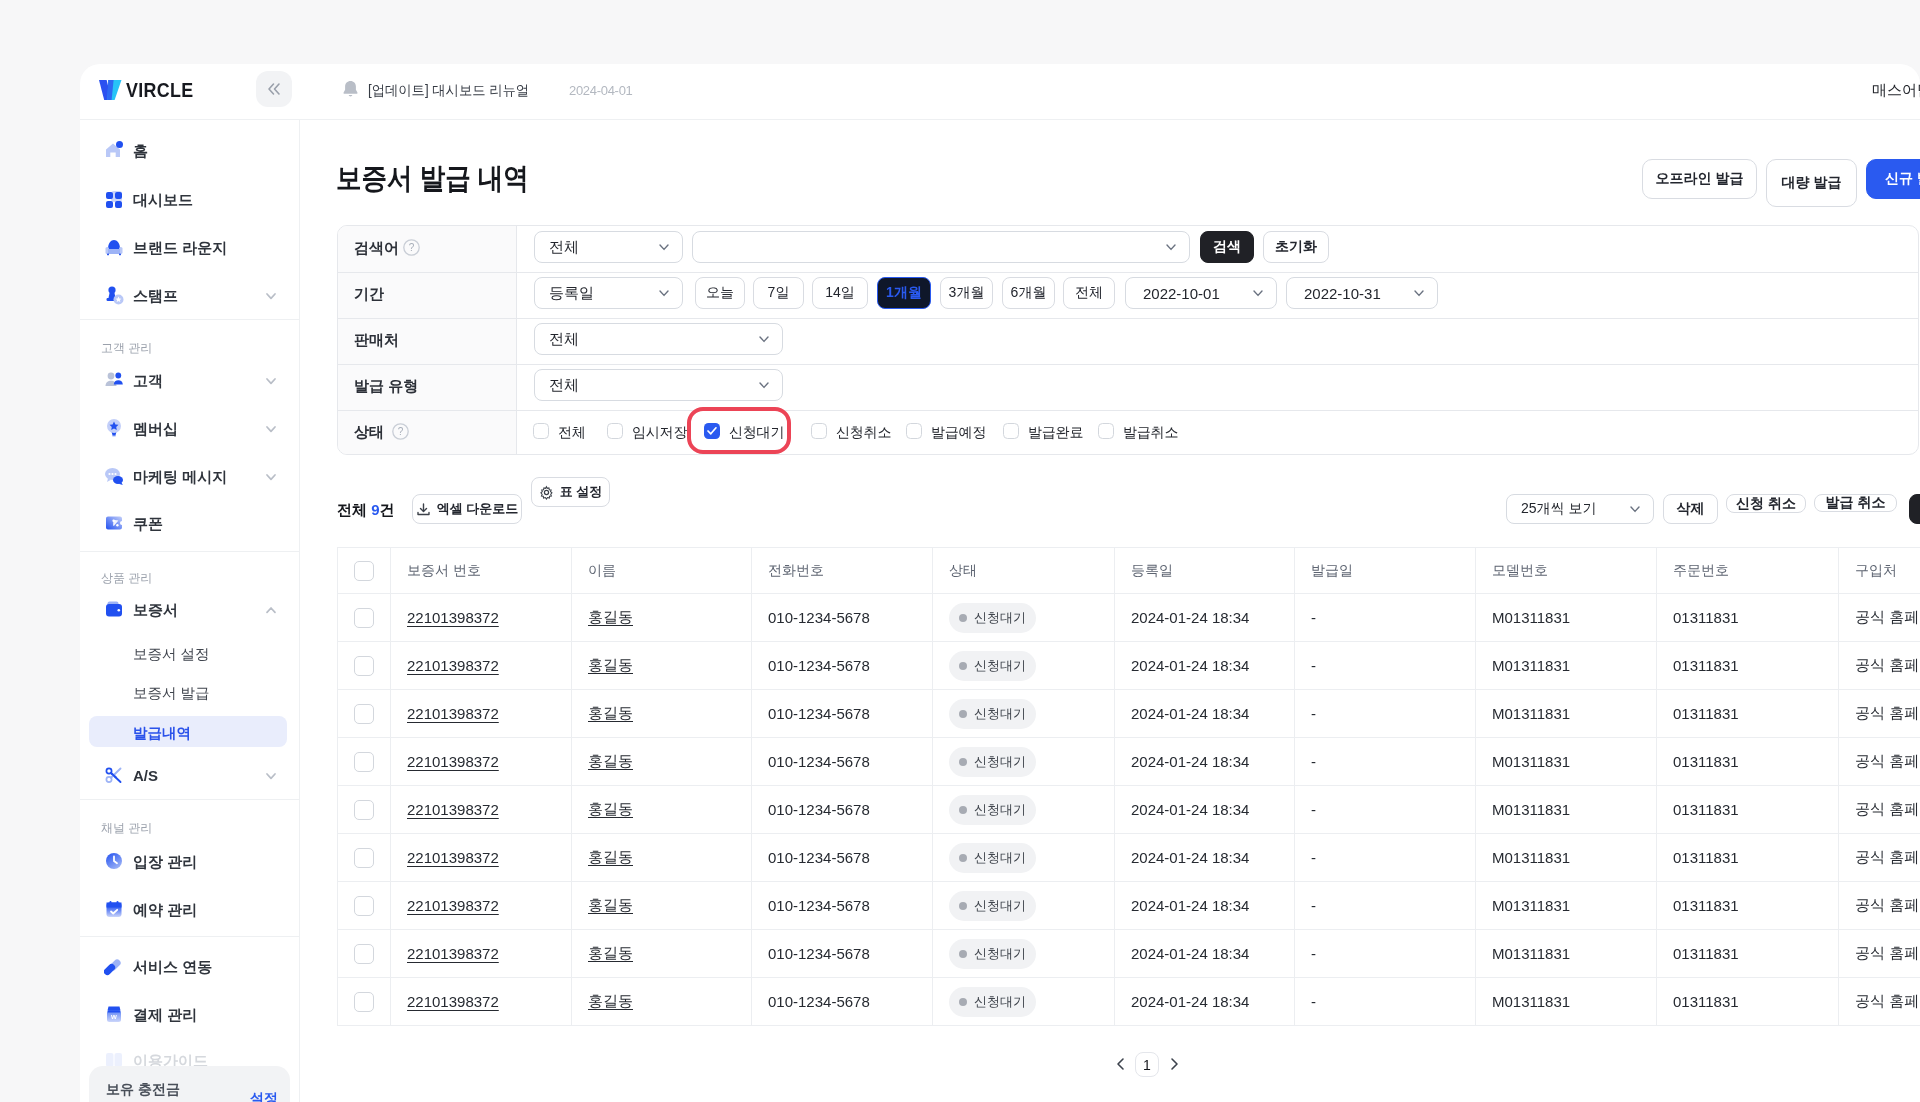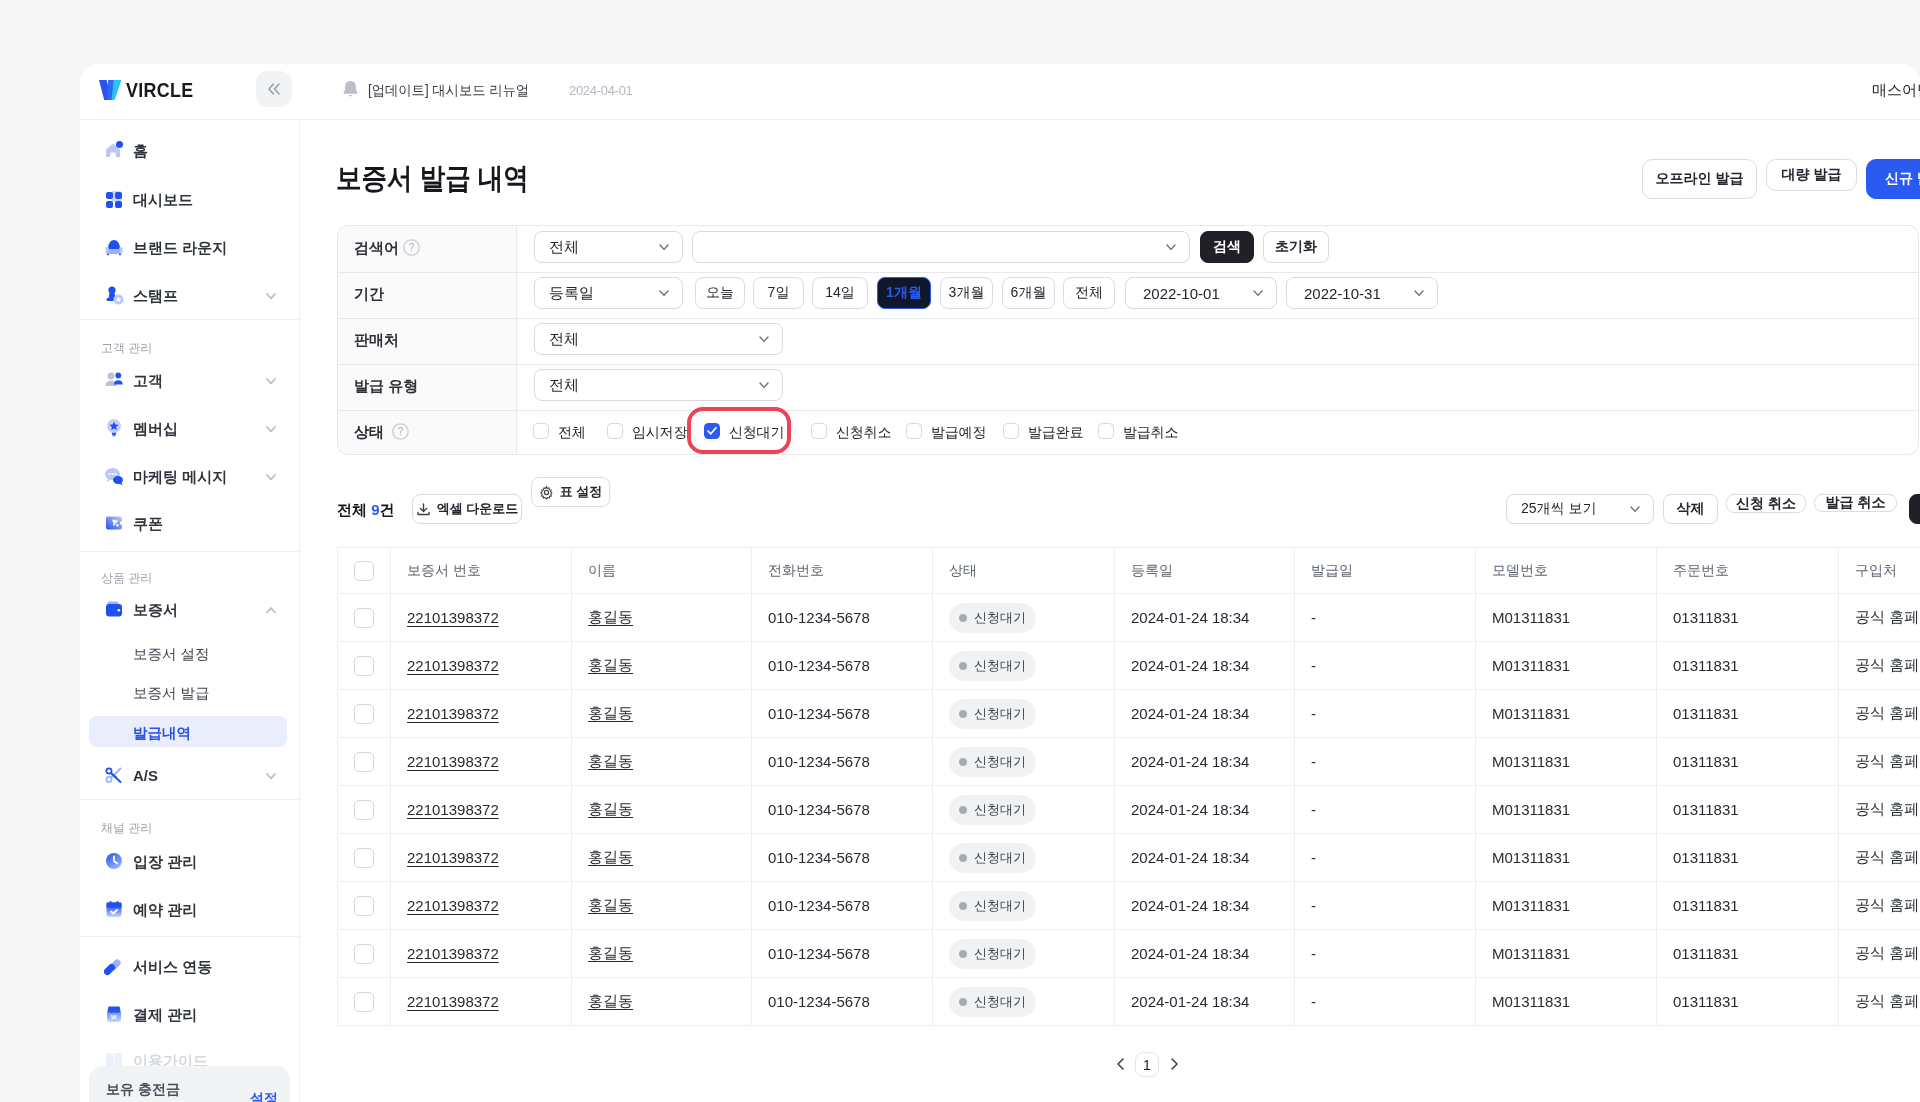--- a/index.html
+++ b/index.html
@@ -222,21 +222,21 @@
   <rect x="2" y="3" width="7.5" height="14" rx="2" fill="#dbe3fd"></rect>
   <rect x="10.5" y="3" width="7.5" height="14" rx="2" fill="#dbe3fd"></rect>
 </svg>
 <div class="sideitem" style="top:1052px;color:#d5d8dd;">이용가이드</div>
 <div class="abs" style="left:89px;top:1066px;width:201px;height:60px;border-radius:14px;background:#f2f3f5;"></div>
 <div class="abs" style="left:106px;top:1081px;font-size:14px;color:#494f59;font-weight:600;">보유 충전금</div>
 <div class="abs" style="left:250px;top:1090px;font-size:14px;color:#2a5af0;font-weight:700;">설정</div>
 
 <div class="abs" style="left:336px;top:159px;font-size:29px;font-weight:800;color:#15171c;transform:scaleX(0.88);transform-origin:left;">보증서 발급 내역</div>
 <div class="btn" style="left:1642px;top:159px;width:115px;height:40px;border-radius:10px;font-size:14px;">오프라인 발급</div>
-<div class="btn" style="left:1766px;top:159px;width:91px;height:32px;border-radius:10px;font-size:14px;">대량 발급</div>
+<div class="btn" style="left:1766px;top:159px;width:91px;height:48px;border-radius:10px;font-size:14px;">대량 발급</div>
 <div class="btn" style="left:1866px;top:159px;width:140px;height:40px;border-radius:10px;font-size:14px;background:#2a5af0;border-color:#2a5af0;color:#fff;justify-content:flex-start;padding-left:18px;">신규 발급</div>
 
 <div class="abs" style="left:337px;top:225px;width:1582px;height:230px;border:1px solid #e6e8ec;border-radius:10px;overflow:hidden;">
   <div style="position:absolute;left:0;top:0;width:179px;height:100%;background:#fafafb;border-right:1px solid #e6e8ec;"></div>
   <div style="position:absolute;left:0;top:46px;width:100%;height:1px;background:#e6e8ec;"></div>
   <div style="position:absolute;left:0;top:92px;width:100%;height:1px;background:#e6e8ec;"></div>
   <div style="position:absolute;left:0;top:138px;width:100%;height:1px;background:#e6e8ec;"></div>
   <div style="position:absolute;left:0;top:184px;width:100%;height:1px;background:#e6e8ec;"></div>
 </div>
 <div class="abs" style="left:354px;top:239px;font-size:15px;color:#2c3038;font-weight:600;">검색어</div>

